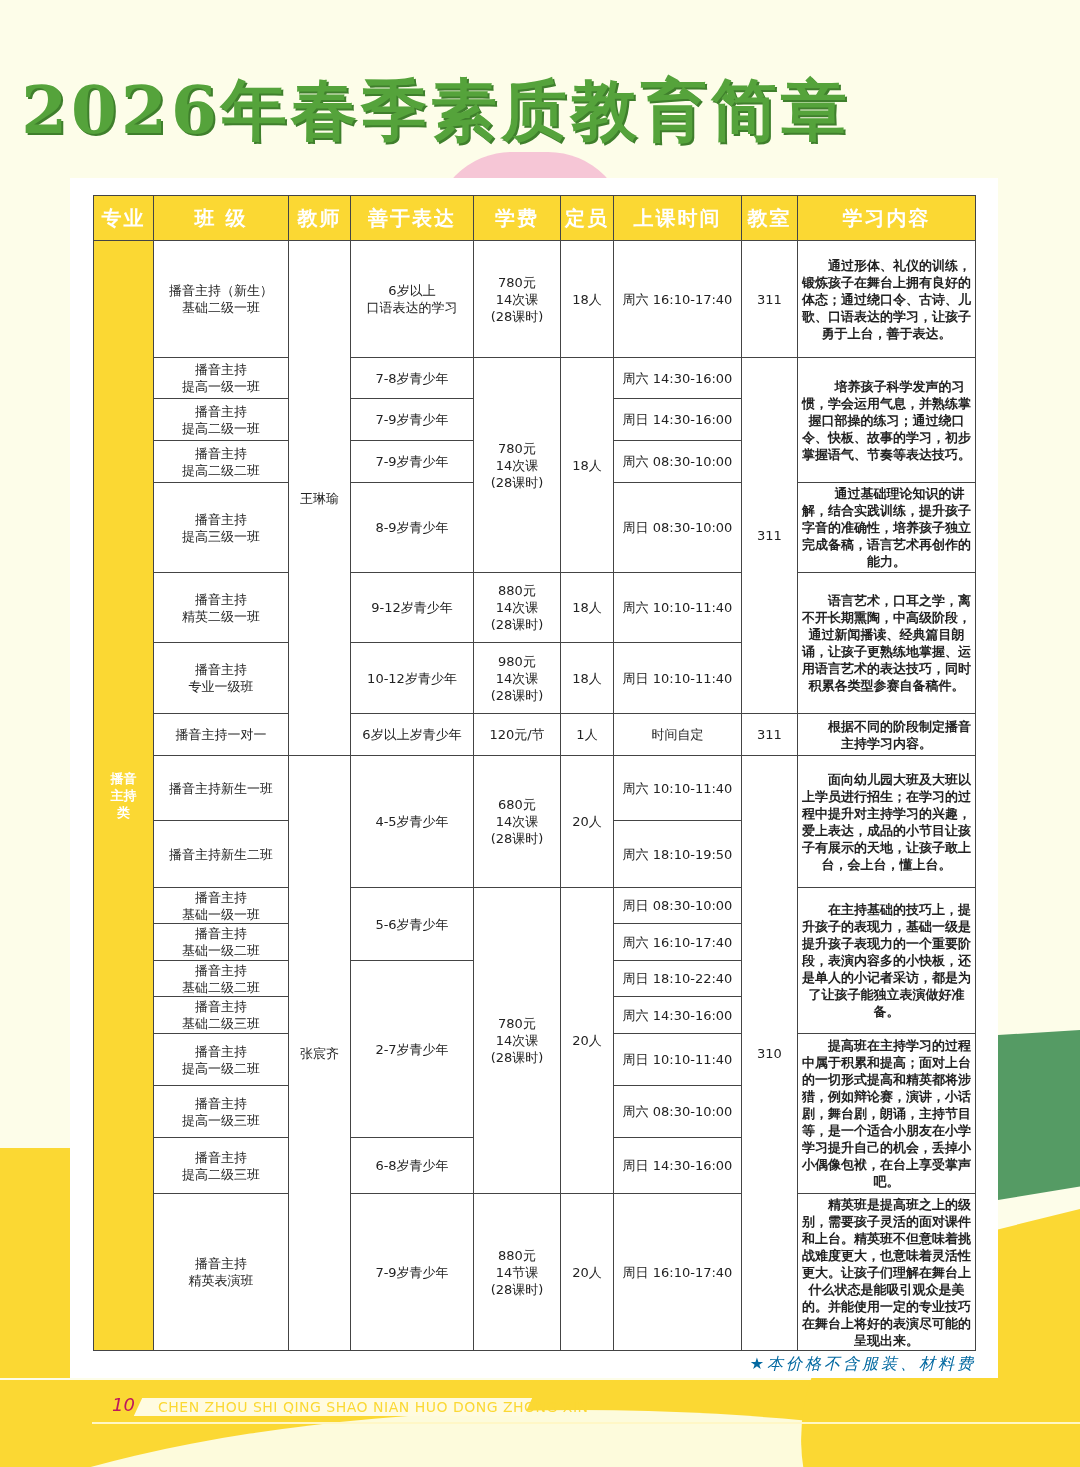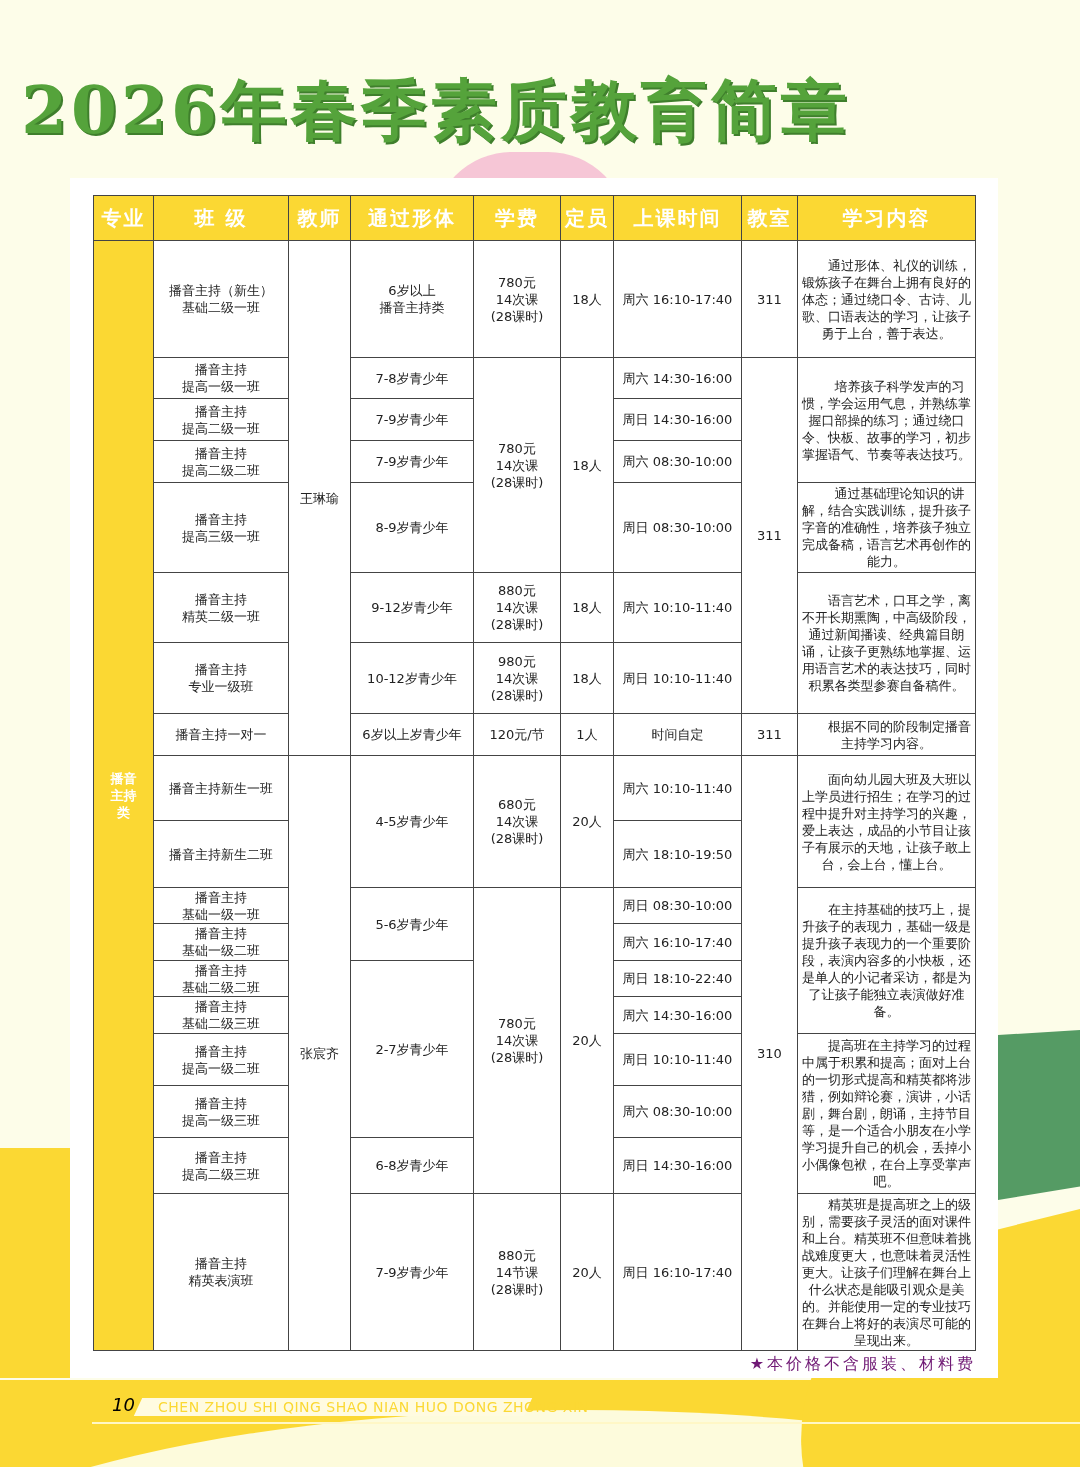--- a/index.html
+++ b/index.html
@@ -28,24 +28,24 @@
   }
   table.brochure th, table.brochure td {
     border:1.3px solid #444; text-align:center; vertical-align:middle; padding:0 2px;
     font-size:13px; line-height:17px;
   }
   table.brochure th {
     background:#fbd833; color:#fff; font-size:20px; font-weight:bold; letter-spacing:2px; height:44px;
   }
   td.major { background:#fbd833; color:#fff; font-size:24px; line-height:30px; font-weight:bold; }
   td.major span { display:block; width:26px; margin:0 auto; word-wrap:break-word; }
-  td.desc { text-align:left; text-indent:2em; font-size:12.5px; line-height:16.6px; padding:2px 4px; }
+  td.desc { text-align:left; text-indent:2em; font-size:12.5px; line-height:16.6px; padding:2px 4px;font-weight:bold; }
   .ml { white-space:pre-line; }
-  .note { position:absolute; right:104px; top:1354px; font-size:16px; letter-spacing:3px; color:#701a75; }
-  .footer-num { position:absolute; left:112px; top:1394px; font-size:18px; font-style:italic; color:#000000; }
+  .note { position:absolute; right:104px; top:1354px; font-size:16px; letter-spacing:3px; color:#0369a1;font-style:italic; }
+  .footer-num { position:absolute; left:112px; top:1394px; font-size:18px; font-style:italic; color:#be185d; }
   .footer-band { position:absolute; left:138px; top:1398px; width:390px; height:18px; background:#fffbe0; transform:skewX(-25deg); }
   .footer-text { position:absolute; left:158px; top:1399px; font-size:14px; color:#fbd833; letter-spacing:0.5px; }
   .footer-line { position:absolute; left:92px; top:1422px; width:988px; height:2px; background:#fff7c6; }
 </style>
 </head>
 <body>
 
 <div class="bg-yellow-left"></div>
 <div class="bg-yellow-bottom"></div>
 <div class="bg-curve"></div>
@@ -66,39 +66,39 @@
       <col style="width:53px">
       <col style="width:128px">
       <col style="width:56px">
       <col style="width:178px">
   </colgroup>
   <thead>
     <tr>
       <th>专业</th>
       <th>班 级</th>
       <th>教师</th>
-      <th>通过形体</th>
+      <th>善于表达</th>
       <th>学费</th>
       <th>定员</th>
       <th>上课时间</th>
       <th>教室</th>
       <th>学习内容</th>
     </tr>
   </thead>
   <tbody>
 
     <tr style="height:117px">
       <td class="major" rowspan="18">
           <span>播音主持类</span>
         </td>
       <td class="ml">播音主持（新生）
 基础二级一班</td>
       <td rowspan="8">王琳瑜</td>
       <td class="ml">6岁以上
-播音主持类</td>
+口语表达的学习</td>
       <td class="ml">780元
 14次课
 (28课时)</td>
       <td>18人</td>
       <td>周六 16:10-17:40</td>
       <td>311</td>
       <td class="desc">通过形体、礼仪的训练，锻炼孩子在舞台上拥有良好的体态；通过绕口令、古诗、儿歌、口语表达的学习，让孩子勇于上台，善于表达。</td>
     </tr>
 
     <tr style="height:41px">

